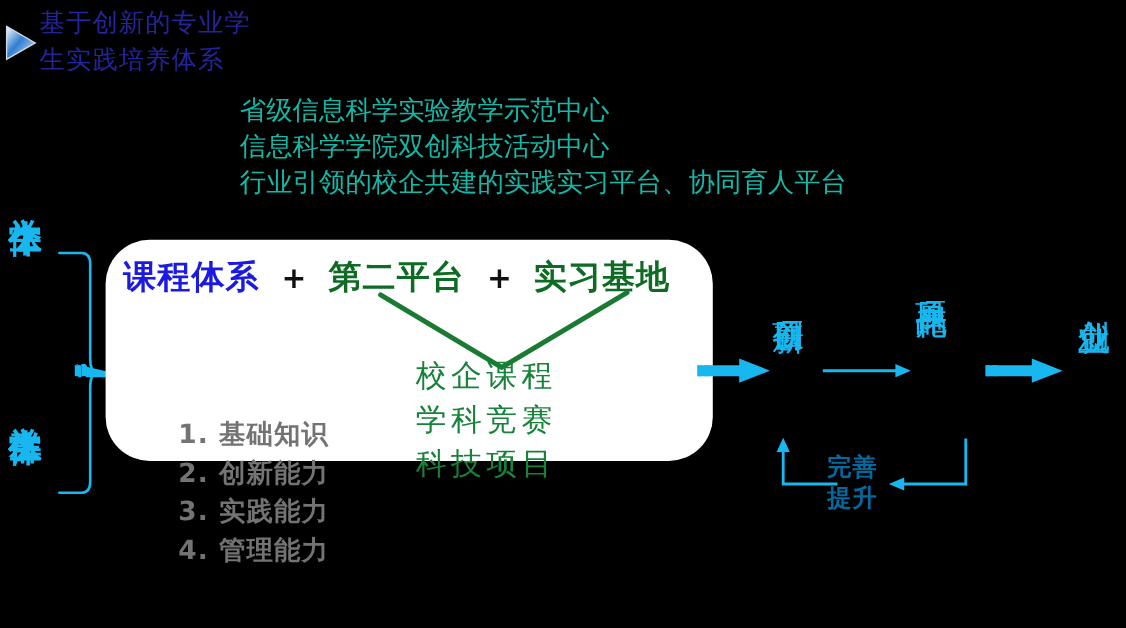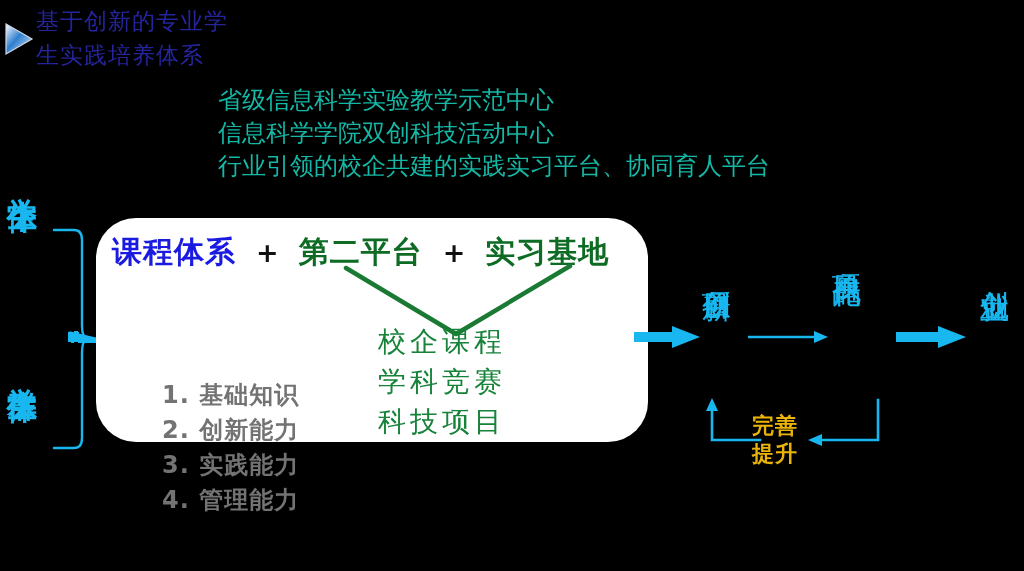--- a/index.html
+++ b/index.html
@@ -73,21 +73,21 @@
     width: 36px;
     height: 222px;
   }
 
   
   .main-box {
     position: absolute;
     left: 96px;
     top: 218px;
     width: 552px;
-    height: 224px;
+    height: 201px;
     background: #ffffff;
     border-radius: 40px;
   }
 
   .box-row-top {
     position: absolute;
     left: 16px;
     top: 14px;
     width: 530px;
     display: flex;
@@ -159,21 +159,21 @@
     font-family: "DejaVu Serif", "Liberation Serif", serif;
   }
   #rlabel-innov   { left: 700px; top: 268px; }
   #rlabel-product { left: 830px; top: 252px; }
   #rlabel-career  { left: 978px; top: 268px; }
 
   .loop-label {
     position: absolute;
     left: 752px;
     top: 412px;
-    color: #eab308;
+    color: #0369a1;
     font-weight: bold;
     font-size: 22px;
     line-height: 28px;
     letter-spacing: 1px;
     text-align: right;
   }
 
   svg { display: block; overflow: visible; }
   .arrow-svg { position: absolute; }
 </style>

